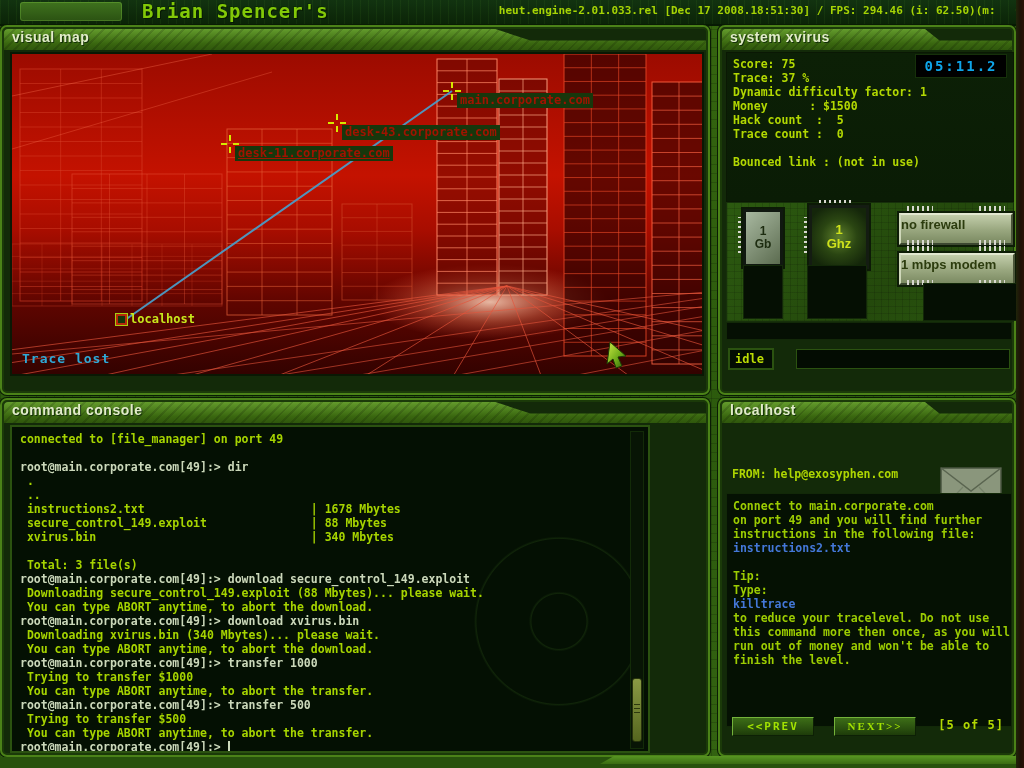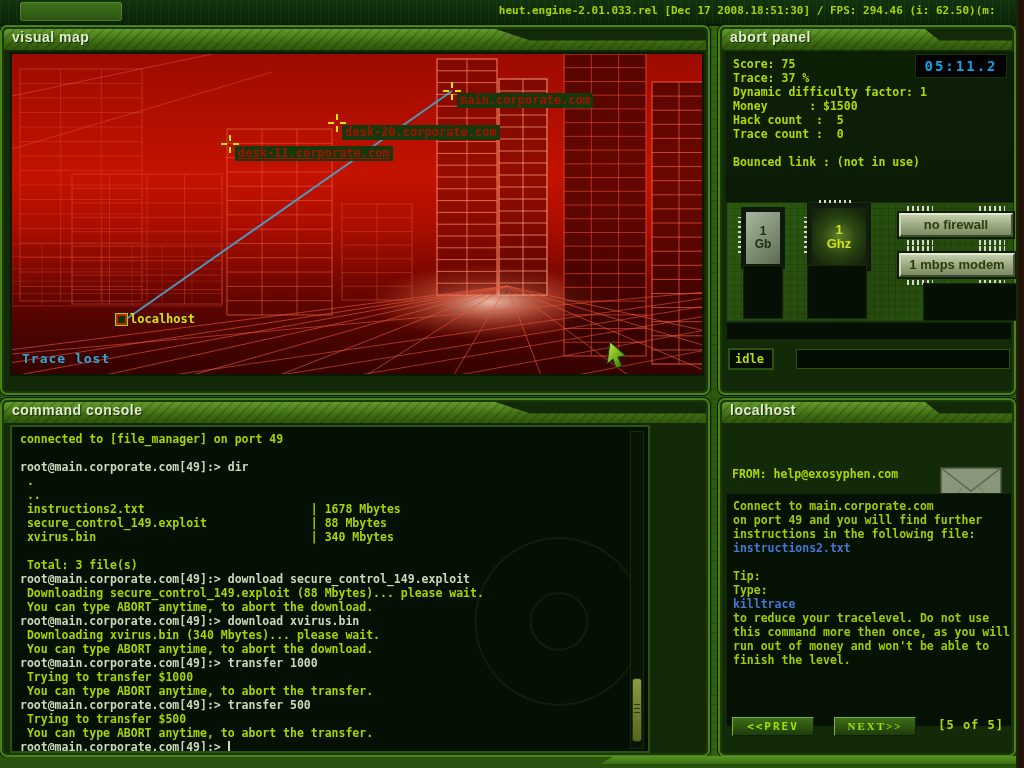--- a/index.html
+++ b/index.html
@@ -111,26 +111,26 @@
   .chip-cpu{
     position:absolute;left:82px;top:2px;width:54px;height:58px;
     background:radial-gradient(circle at 50% 50%, #5e7f2c 0%, #2a4512 45%, #14260a 85%);
     border:3px solid #141c12;box-shadow:0 0 0 2px #0c1a06;
     color:#cfe21c;font:bold 13px "Liberation Sans", sans-serif;
     display:flex;flex-direction:column;align-items:center;justify-content:center;line-height:14px;
   }
   .pins-v{position:absolute;width:5px;background:repeating-linear-gradient(0deg,#d8d8d0 0 2px, transparent 2px 5px);}
   .pins-h{position:absolute;height:5px;background:repeating-linear-gradient(90deg,#d8d8d0 0 2px, transparent 2px 5px);}
   .hw-btn{
-    position:absolute;height:24px;box-sizing:border-box;
+    position:absolute;height:32px;box-sizing:border-box;
     background:linear-gradient(180deg,#c2cdaa 0%,#98a67e 55%,#7b8a62 100%);
     border:2px solid;border-color:#e2e8d0 #4a5538 #3c4830 #cfd8ba;
     box-shadow:0 0 0 2px #0d1d06;
     color:#2c3c0e;font:bold 13px "Liberation Sans", sans-serif;
-    text-align:center;line-height:20px;
+    text-align:left;line-height:20px;
   }
   #btn-firewall{left:172px;top:10px;width:114px;}
   #btn-modem{left:172px;top:50px;width:116px;}
   .slot{position:absolute;background:#050f03;border:1px solid #122808;}
   #slot-1{left:16px;top:62px;width:38px;height:52px;}
   #slot-2{left:80px;top:62px;width:58px;height:52px;}
   #slot-3{left:196px;top:80px;width:92px;height:36px;}
   #sys-widebar{position:absolute;left:6px;top:295px;width:286px;height:18px;background:#050f03;border:1px solid #122808;box-sizing:border-box;}
   #sys-status{
     position:absolute;left:8px;top:321px;width:46px;height:22px;background:#030c02;
@@ -200,20 +200,21 @@
   #bottom-band{
     position:absolute;left:600px;bottom:4px;width:416px;height:8px;background:linear-gradient(180deg,#579522,#3a6c12);
     clip-path:polygon(14px 0,100% 0,100% 100%,0 100%);
   }
 </style>
 </head>
 <body>
 
 <div id="topbar">
   <div class="tab-lite"></div>
+  <div class="game-title">Brian Spencer's</div>
   <div class="engine-info">heut.engine-2.01.033.rel [Dec 17 2008.18:51:30] / FPS: 294.46 (i: 62.50)(m:   0</div>
 </div>
 
 <div class="panel" id="panel-map">
   <div class="panel-header"></div>
   <div class="panel-title">visual map</div>
   <div id="map-area">
     <svg id="map-svg" width="694" height="324" viewBox="0 0 694 324">
         <defs>
           <radialGradient id="glow">
@@ -410,34 +411,34 @@
           <linearGradient id="cur" x1="0" y1="0" x2="1" y2="1">
             <stop offset="0%" stop-color="#cdeB44"></stop>
             <stop offset="60%" stop-color="#6aa818"></stop>
             <stop offset="100%" stop-color="#2c5a08"></stop>
           </linearGradient>
         </defs>
         <path d="M598 288 L614 302 L606 303 L610 312 L604 314 L601 305 L595 310 Z" fill="url(#cur)" stroke="#1d3a05" stroke-width="1"></path>
       </svg>
     <div id="map-labels">
         <div class="node-label" style="left: 445px; top: 39px;">main.corporate.com</div>
-        <div class="node-label" style="left: 330px; top: 71px;">desk-20.corporate.com</div>
+        <div class="node-label" style="left: 330px; top: 71px;">desk-43.corporate.com</div>
         <div class="node-label" style="left: 223px; top: 92px; text-decoration: underline;">desk-11.corporate.com</div>
         <div id="node-localhost" style="left: 103px; top: 258px;">
           <span class="host-icon"></span>
           <span>localhost</span>
         </div>
       </div>
     <div id="trace-status">Trace lost</div>
   </div>
 </div>
 
 <div class="panel" id="panel-system">
   <div class="panel-header"></div>
-  <div class="panel-title">abort panel</div>
+  <div class="panel-title">system xvirus</div>
   <div id="sys-info">
     <div id="sys-stats"><div>Score: 75</div><div>Trace: 37 %</div><div>Dynamic difficulty factor: 1</div><div>Money      : $1500</div><div>Hack count  :  5</div><div>Trace count :  0</div><div>&nbsp;</div><div>Bounced link : (not in use)</div></div>
     <div id="sys-timer">05:11.2</div>
   </div>
   <div id="sys-hw">
     <div class="pins-v" style="left:11px;top:14px;height:36px;"></div>
     <div class="pins-v" style="left:50px;top:14px;height:36px;"></div>
     <div class="chip-ram">
       <span>1</span>
       <span>Gb</span>

